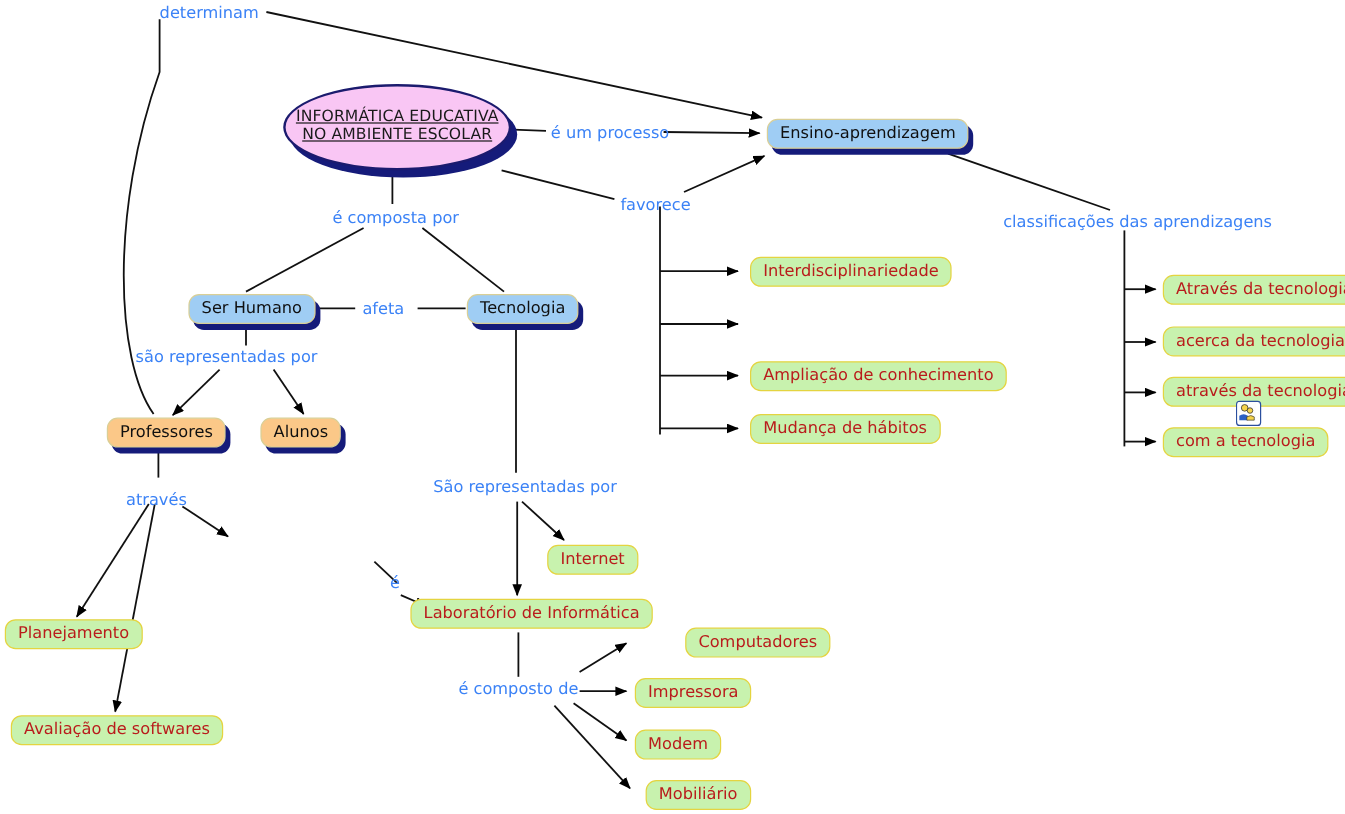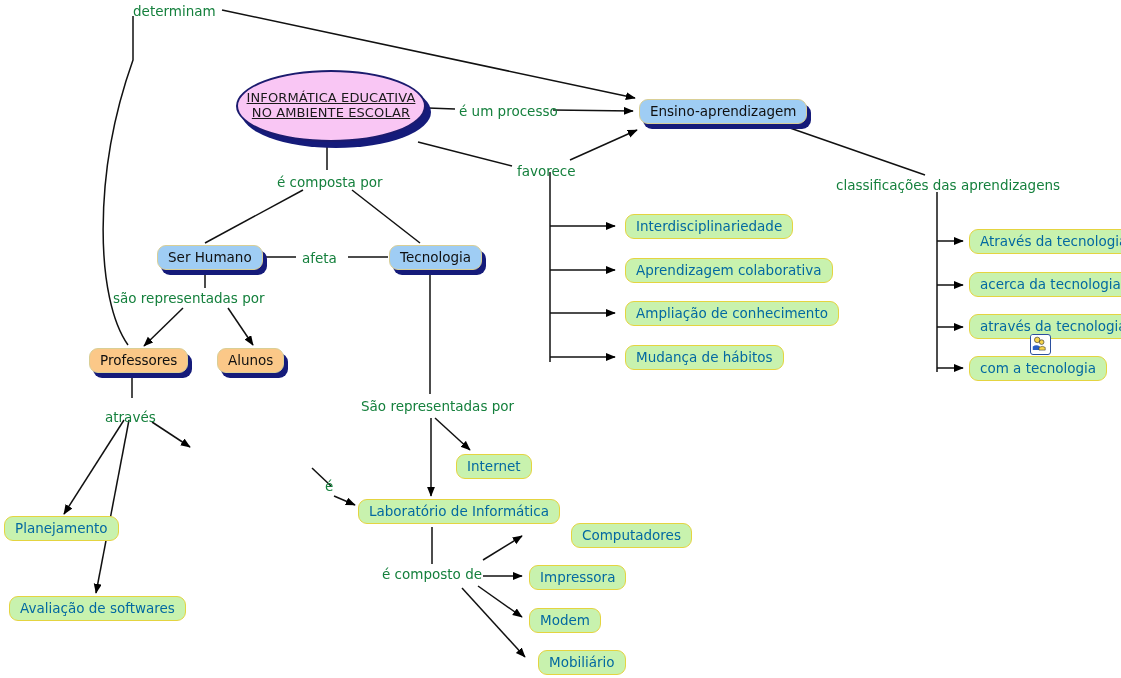--- a/index.html
+++ b/index.html
@@ -6,35 +6,35 @@
   body{width:1121px;height:678px;overflow:hidden;
        font-family:"DejaVu Sans","Liberation Sans",sans-serif;}
   #map{position:relative;width:1121px;height:678px;}
   svg#links{position:absolute;left:0;top:0;width:1121px;height:678px;}
 
   .node{position:absolute;box-sizing:border-box;display:flex;
         align-items:center;justify-content:center;text-align:center;
         white-space:nowrap;line-height:1.15;}
 
   
-  .box{border-radius:9px;padding:3px 10px;font-size:13.5px;color:#0369a1;}
+  .box{border-radius:9px;padding:3px 10px;font-size:13.5px;color:#b91c1c;}
   .box.green{background:#c8f2ae;border:1.6px solid #e4d440;}
   .box.blue{background:#9fcdf4;border:1.6px solid #d9cf96;
             box-shadow:4px 5px 0 0 #151b7a;color:#101010;}
   .box.orange{background:#fbc888;border:1.6px solid #d9cf96;
               box-shadow:4px 5px 0 0 #151b7a;color:#101010;}
 
   
   .ellipse{border-radius:50%;background:#f9c6f4;border:2px solid #1b1b6e;
            box-shadow:5px 6px 0 0 #151b7a;font-size:13px;color:#1a1a1a;
            letter-spacing:.1px;}
   .ellipse span{display:block;}
 
   
-  .lbl{position:absolute;font-size:13.5px;color:#15803d;white-space:nowrap;}
+  .lbl{position:absolute;font-size:13.5px;color:#3b82f6;white-space:nowrap;}
 
   
   .res-icon{position:absolute;width:19px;height:19px;border:1.5px solid #2b4f9e;
             border-radius:3px;background:#ffffff;overflow:hidden;}
 </style>
 </head>
 <body>
 
 <div id="map">
 
@@ -122,21 +122,20 @@
   <div class="node box blue" style="left:157px;top:245px;height:25px;">Ser Humano</div>
 
   <div class="node box blue" style="left:389px;top:245px;height:25px;">Tecnologia</div>
 
   <div class="node box orange" style="left:89px;top:348px;height:25px;">Professores</div>
 
   <div class="node box orange" style="left:217px;top:348px;height:25px;">Alunos</div>
 
   <div class="node box green" style="left:625px;top:214px;height:25px;">Interdisciplinariedade</div>
 
-  <div class="node box green" style="left:625px;top:258px;height:25px;">Aprendizagem colaborativa</div>
 
   <div class="node box green" style="left:625px;top:301px;height:25px;">Ampliação de conhecimento</div>
 
   <div class="node box green" style="left:625px;top:345px;height:25px;">Mudança de hábitos</div>
 
   <div class="node box green" style="left:969px;top:229px;height:25px;">Através da tecnologia</div>
 
   <div class="node box green" style="left:969px;top:272px;height:25px;">acerca da tecnologia</div>
 
   <div class="node box green" style="left:969px;top:314px;height:25px;">através da tecnologia</div>
@@ -153,21 +152,21 @@
 
   <div class="node box green" style="left:969px;top:356px;height:25px;">com a tecnologia</div>
 
 
   <div class="node box green" style="left:4px;top:516px;height:25px;">Planejamento</div>
 
   <div class="node box green" style="left:9px;top:596px;height:25px;">Avaliação de softwares</div>
 
   <div class="node box green" style="left:456px;top:454px;height:25px;">Internet</div>
 
-  <div class="node box green" style="left:358px;top:499px;height:25px;">Laboratório de Informática</div>
+  <div class="node box green" style="left:342px;top:499px;height:25px;">Laboratório de Informática</div>
 
   <div class="node box green" style="left:529px;top:523px;height:25px;margin-left:42px;">Computadores</div>
 
   <div class="node box green" style="left:529px;top:565px;height:25px;">Impressora</div>
 
   <div class="node box green" style="left:529px;top:608px;height:25px;">Modem</div>
 
   <div class="node box green" style="left:538px;top:650px;height:25px;">Mobiliário</div>
 
 </div>

